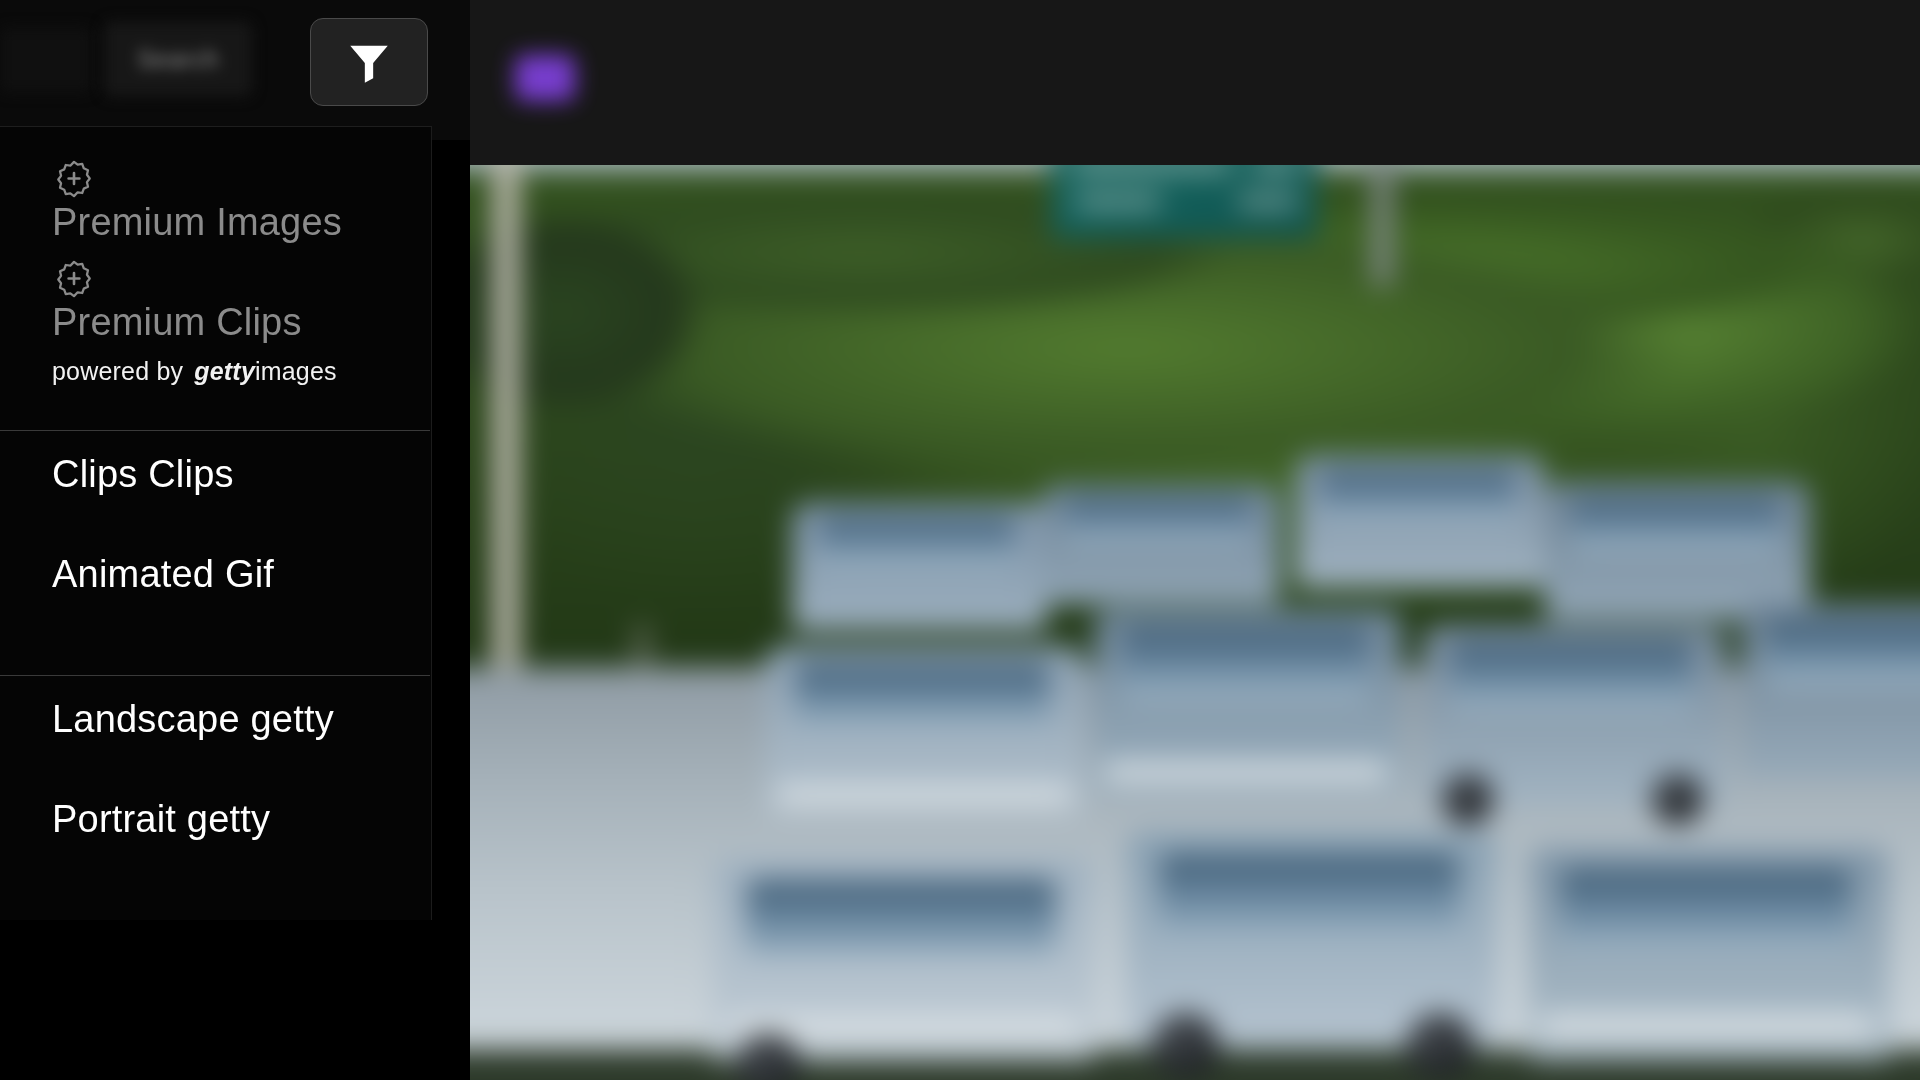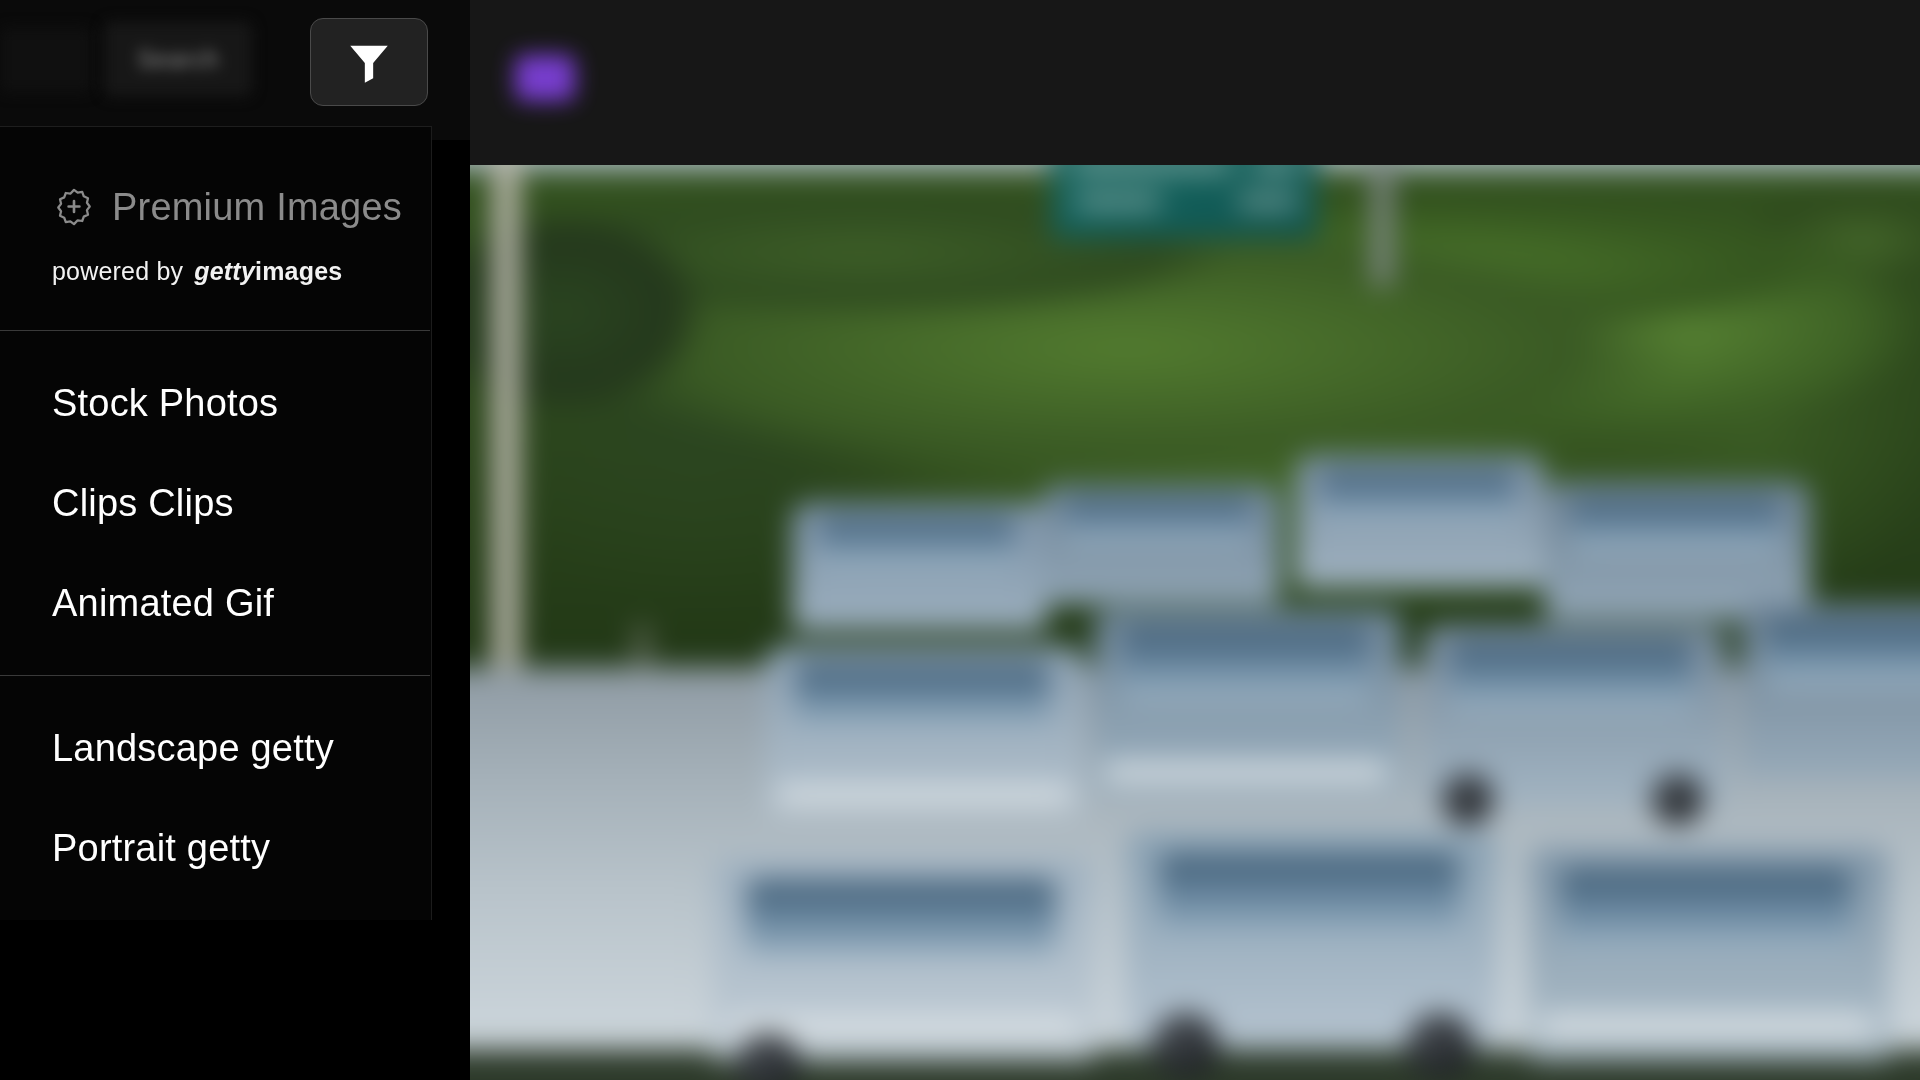--- a/index.html
+++ b/index.html
@@ -152,38 +152,38 @@
 
   
   .dropdown {
     position:absolute; left:0; top:126px; width:432px;
     background:#050505;
     border-top:1px solid #1e1e1e;
     border-right:1px solid #1c1c1c;
     padding:6px 0 0 0;
   }
   .menu-item {
-    display:flex; align-items:center;
+    display:flex; 
     height:100px; padding:0 0 0 52px;
     color:#fff; font-size:38px; letter-spacing:.2px;
-    cursor:pointer; white-space:nowrap;
+    cursor:pointer; white-space:nowrap;flex-direction:column;
   }
   .menu-item.disabled { color:#8b8b8b; cursor:default; }
   .menu-item .mi-icon {
     width:44px; height:44px; margin-right:16px;
     flex:0 0 auto; display:flex; align-items:center; justify-content:center;
   }
   .menu-item .mi-icon svg { width:42px; height:42px; display:block; }
   .powered {
     padding:0 0 26px 52px;
     color:#f2f2f2; font-size:25px; letter-spacing:.2px;
     display:flex; align-items:center; gap:11px;
   }
   .getty b { font-weight:bold;font-style:italic; }
-  .getty span { font-weight:700; }
+  .getty span { font-weight:400; }
   .divider {
     height:1px; background:#3a3a3a; width:430px; margin:0;
   }
   .group { padding:22px 0; }
   .group.tight { padding:24px 0 18px 0; }
 </style>
 </head>
 <body>
 
 <div id="app">
@@ -283,36 +283,42 @@
         <div class="menu-item disabled">
           <span class="mi-icon">
             <svg viewBox="0 0 24 24" aria-hidden="true">
               <path d="M12 2.2l2.1 1.6 2.6-.4.9 2.5 2.4 1.1-.6 2.6 1.6 2.1-1.6 2.1.6 2.6-2.4 1.1-.9 2.5-2.6-.4L12 21.8l-2.1-1.6-2.6.4-.9-2.5-2.4-1.1.6-2.6L3 12.3l1.6-2.1-.6-2.6 2.4-1.1.9-2.5 2.6.4z" fill="none" stroke="#8b8b8b" stroke-width="1.3" stroke-linejoin="round"></path>
               <path d="M12 8.6v6.2M8.9 11.7h6.2" stroke="#8b8b8b" stroke-width="1.5" stroke-linecap="round"></path>
             </svg>
           </span>
           <span>Premium Images</span>
         </div>
 
+        <div class="menu-item disabled">
+          <span class="mi-icon">
+            <svg viewBox="0 0 24 24" aria-hidden="true">
+              <path d="M12 2.2l2.1 1.6 2.6-.4.9 2.5 2.4 1.1-.6 2.6 1.6 2.1-1.6 2.1.6 2.6-2.4 1.1-.9 2.5-2.6-.4L12 21.8l-2.1-1.6-2.6.4-.9-2.5-2.4-1.1.6-2.6L3 12.3l1.6-2.1-.6-2.6 2.4-1.1.9-2.5 2.6.4z" fill="none" stroke="#8b8b8b" stroke-width="1.3" stroke-linejoin="round"></path>
+              <path d="M12 8.6v6.2M8.9 11.7h6.2" stroke="#8b8b8b" stroke-width="1.5" stroke-linecap="round"></path>
+            </svg>
+          </span>
+          <span>Premium Clips</span>
+        </div>
 
         <div class="powered">
           <span>powered by</span>
           <span class="getty">
             <b>getty</b><span>images</span>
           </span>
         </div>
       </div>
 
       <div class="divider"></div>
 
       <div class="group">
         <div class="menu-item">
-          <span>Stock Photos</span>
-        </div>
-        <div class="menu-item">
           <span>Clips Clips</span>
         </div>
         <div class="menu-item">
           <span>Animated Gif</span>
         </div>
       </div>
 
       <div class="divider"></div>
 
       <div class="group">

